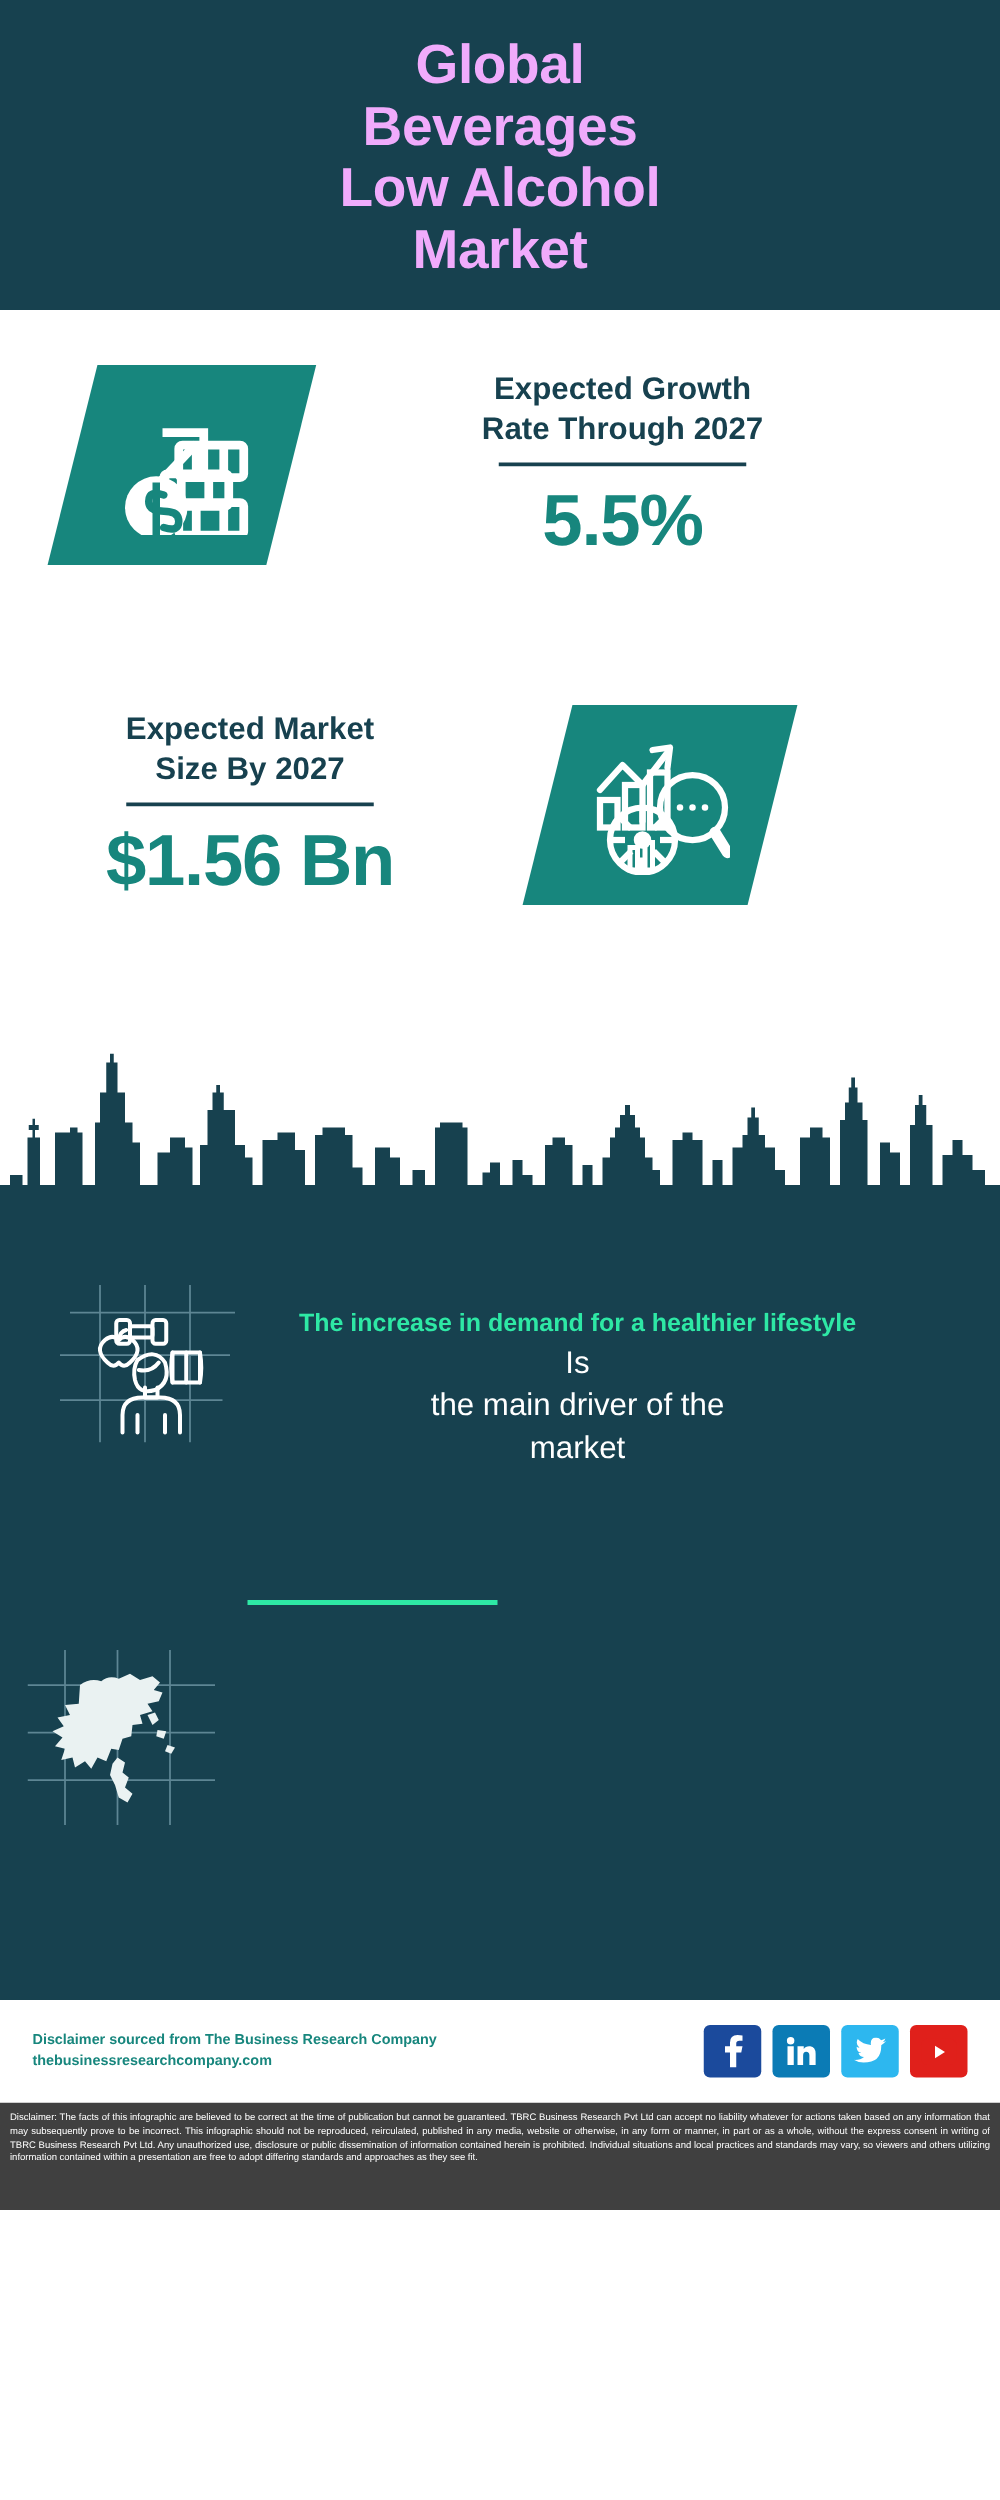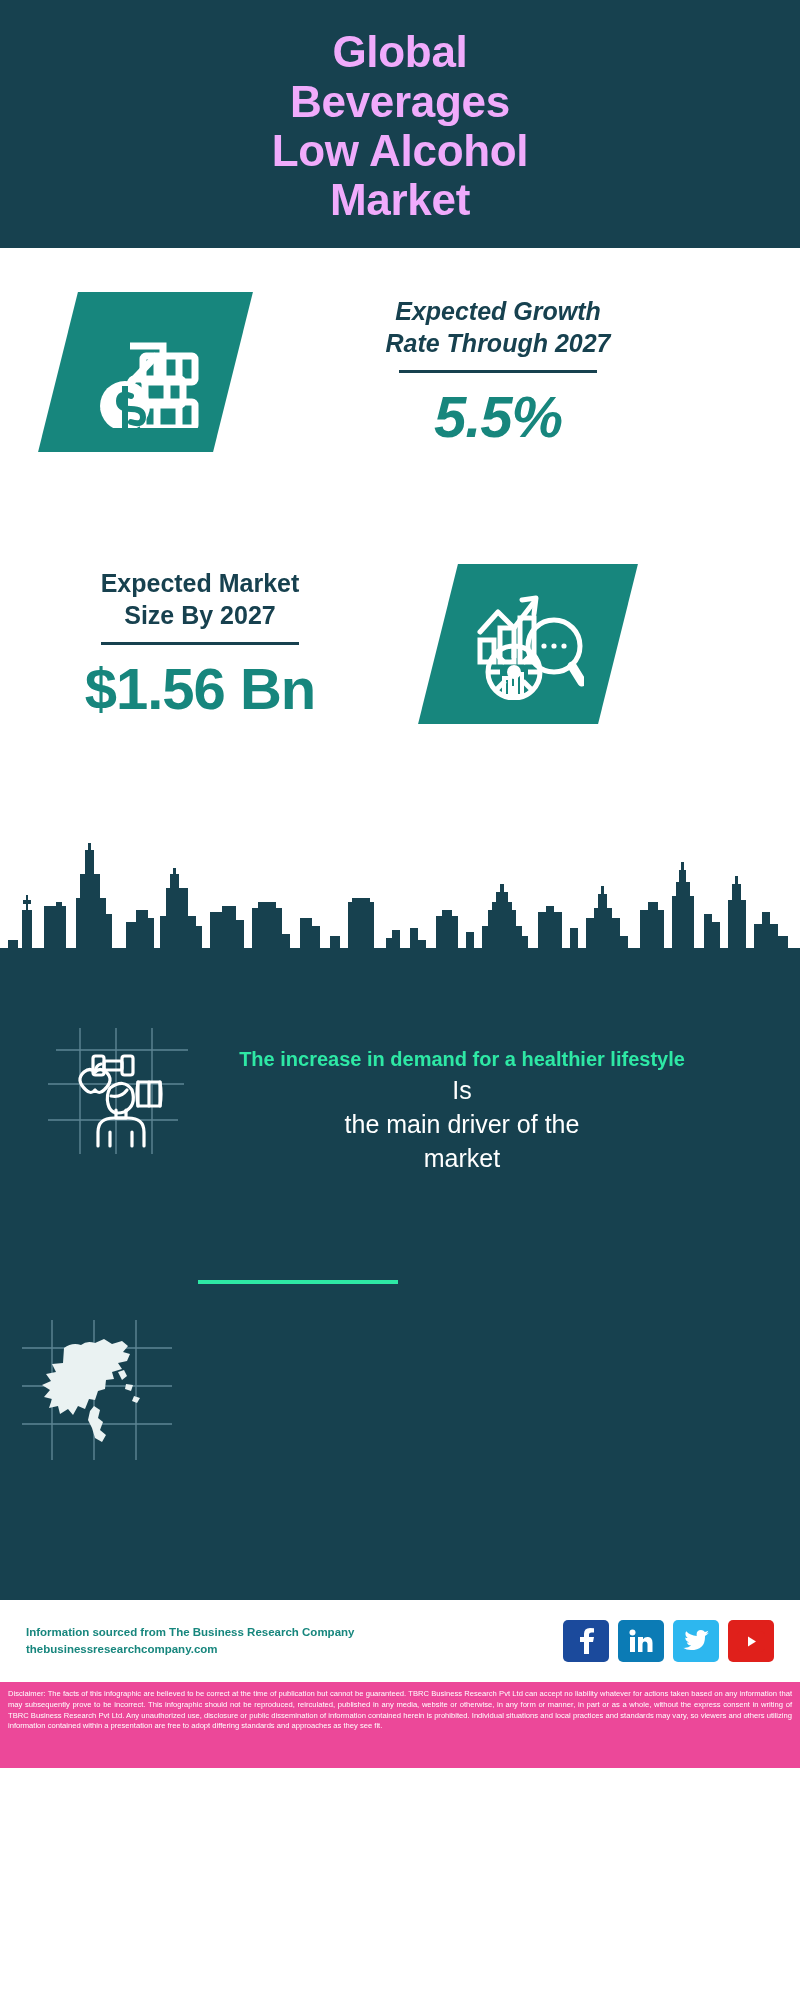--- a/index.html
+++ b/index.html
@@ -102,21 +102,21 @@
     width:46px; height:42px; border-radius:5px;
     display:flex; align-items:center; justify-content:center;
   }
   .fb { background:#1B4A9C; }
   .li { background:#0B7BB5; }
   .tw { background:#2DB7EF; }
   .yt { background:#E0201B; }
 
   
   .disclaimer {
-    background:#ec4899; color:#ffffff;
+    background:#404040; color:#ffffff;
     font-size:7.6px; line-height:1.42;
     padding:7px 8px 8px 8px;
     height:86px;
     text-align:justify;
   }
   .disclaimer .dl { display:block; }
 </style>
 </head>
 <body>
 
@@ -150,21 +150,21 @@
 
           <rect x="56" y="86" width="52" height="26" rx="3" fill="none"></rect>
           <line x1="70" y1="86" x2="70" y2="112"></line>
           <line x1="92" y1="86" x2="92" y2="112"></line>
 
           <circle cx="38" cy="90" r="25" fill="#fff" stroke="none"></circle>
           <path d="M44 80 q-12 -4 -12 5 q0 8 12 8 q12 0 12 8 q0 9 -12 5" stroke="#17867D" stroke-width="6" fill="none" stroke-linecap="round"></path>
           <line x1="38" y1="70" x2="38" y2="112" stroke="#17867D" stroke-width="6"></line>
         </svg>
       </div>
-      <div class="stat-text" style="width:420px; margin-left:55px;font-style:italic;">
+      <div class="stat-text" style="width:420px; margin-left:55px;">
         <div class="stat-label">Expected Growth</div>
         <div class="stat-label">Rate Through 2027</div>
         <div class="stat-rule"></div>
         <div class="stat-value">5.5%</div>
       </div>
     </div>
 
     <div class="stat-row" style="top:316px; left:0;">
       <div class="stat-text" style="width:400px; margin-left:0px;">
         <div class="stat-label">Expected Market</div>
@@ -276,21 +276,21 @@
             <path d="M104 64 l7 1 l-2 6 l-6 -2 Z"></path>
             <path d="M112 76 l6 2 l-3 5 l-5 -2 Z"></path>
           </g>
         </svg>
       </div>
     </div>
   </div>
 
   <div class="source-bar">
     <div class="source-lines">
-      <div>Information sourced from The Business Research Company</div>
+      <div>Disclaimer sourced from The Business Research Company</div>
       <div>thebusinessresearchcompany.com</div>
     </div>
     <div class="socials">
       <div class="social fb">
         <svg width="22" height="26" viewBox="0 0 22 26" fill="#fff">
           <path d="M14 26 V14 h4 l1 -5 h-5 V6.5 q0 -2 2.5 -2 H19 V0.3 Q17.5 0 15 0 q-6 0 -6 6 v3 H5 v5 h4 v12 Z"></path>
         </svg>
       </div>
       <div class="social li">
         <svg width="24" height="24" viewBox="0 0 24 24" fill="#fff">

